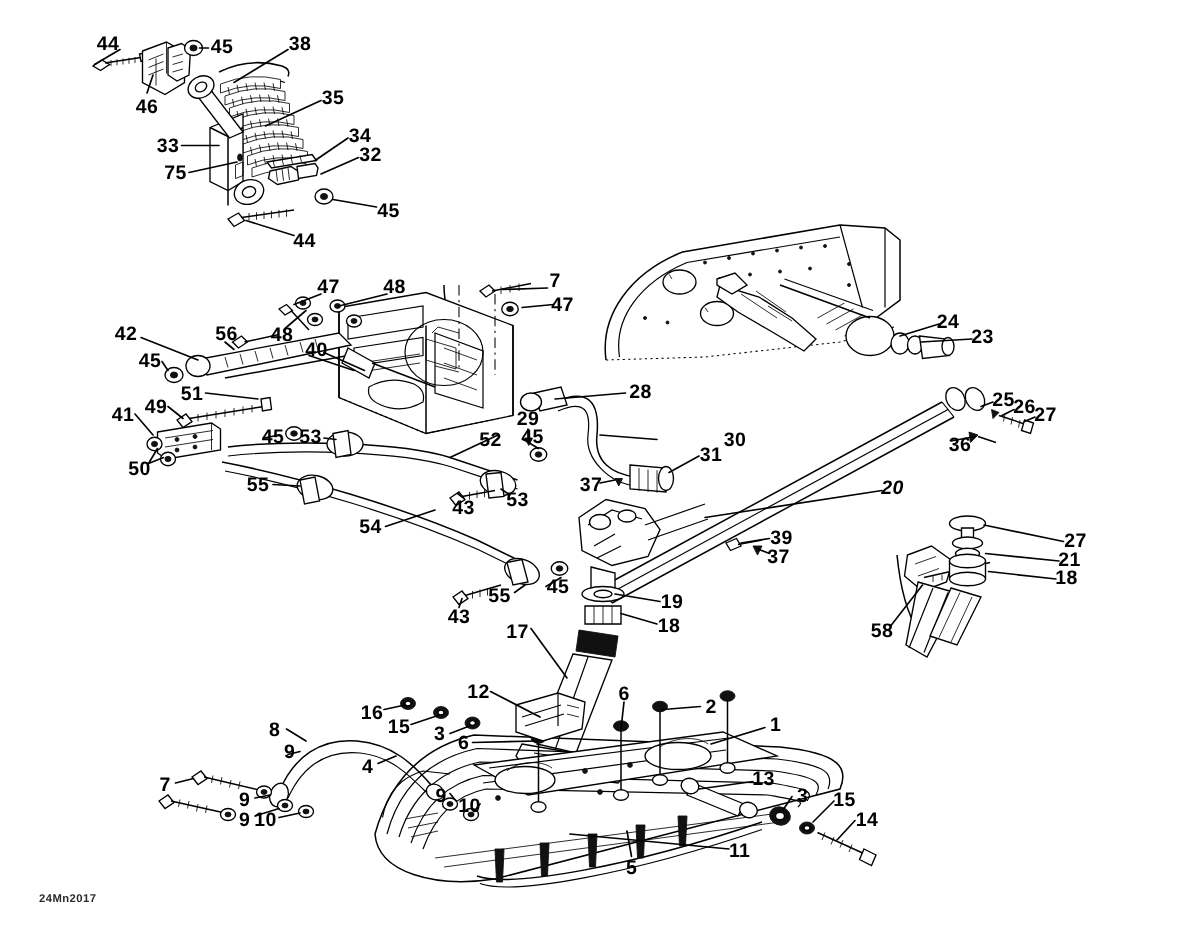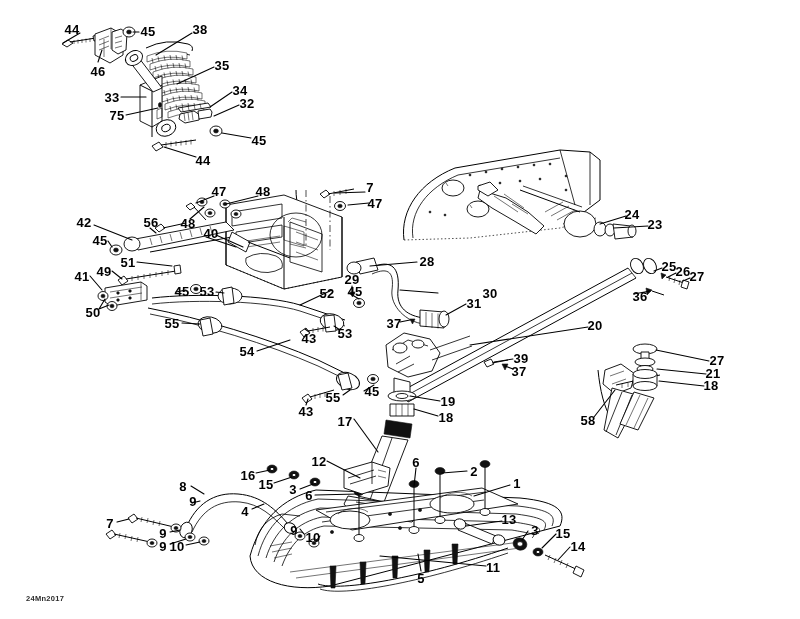--- a/index.html
+++ b/index.html
@@ -616,21 +616,21 @@
     <span class="callout-label" style="left:355px; top:291px;">45</span>
     <span class="callout-label" style="left:352px; top:279px;">29</span>
     <span class="callout-label" style="left:446px; top:293px;margin-left:44px;">30</span>
     <span class="callout-label" style="left:474px; top:303px;">31</span>
     <span class="callout-label" style="left:640px; top:296px;">36</span>
     <span class="callout-label" style="left:93px;  top:312px;">50</span>
     <span class="callout-label" style="left:172px; top:323px;">55</span>
     <span class="callout-label" style="left:309px; top:338px;">43</span>
     <span class="callout-label" style="left:345px; top:333px;">53</span>
     <span class="callout-label" style="left:394px; top:323px;">37</span>
-    <span class="callout-label" style="left:595px; top:325px;">20</span>
+    <span class="callout-label" style="left:595px; top:325px;font-style:italic;">20</span>
     <span class="callout-label" style="left:247px; top:351px;">54</span>
     <span class="callout-label" style="left:521px; top:358px;">39</span>
     <span class="callout-label" style="left:717px; top:360px;">27</span>
     <span class="callout-label" style="left:519px; top:371px;">37</span>
     <span class="callout-label" style="left:713px; top:373px;">21</span>
     <span class="callout-label" style="left:333px; top:397px;">55</span>
     <span class="callout-label" style="left:372px; top:391px;">45</span>
     <span class="callout-label" style="left:711px; top:385px;">18</span>
     <span class="callout-label" style="left:306px; top:411px;">43</span>
     <span class="callout-label" style="left:448px; top:401px;">19</span>

